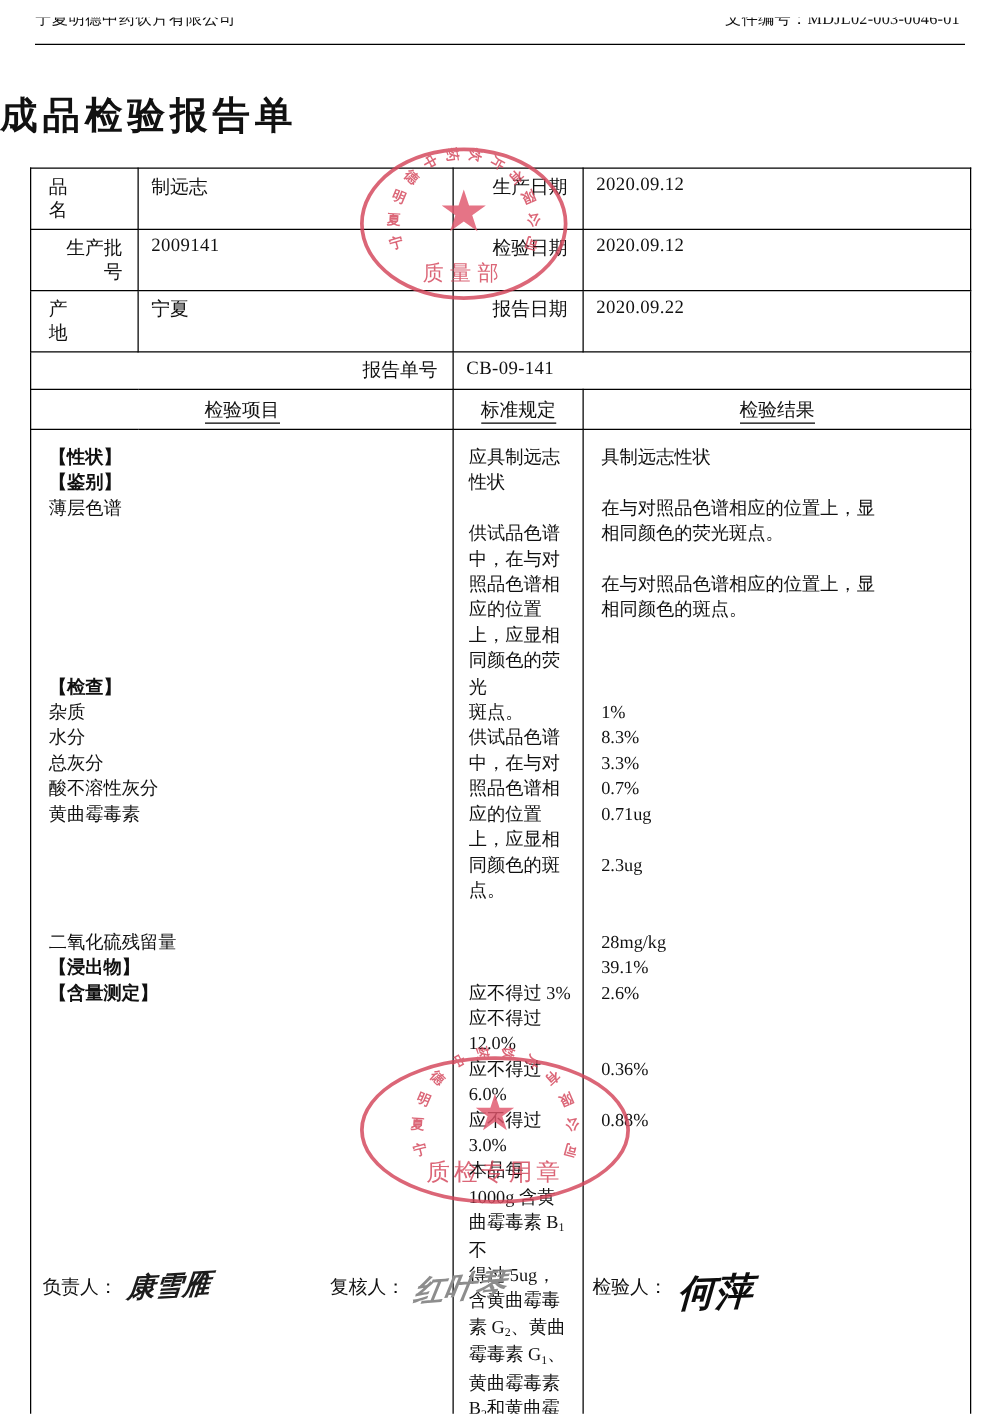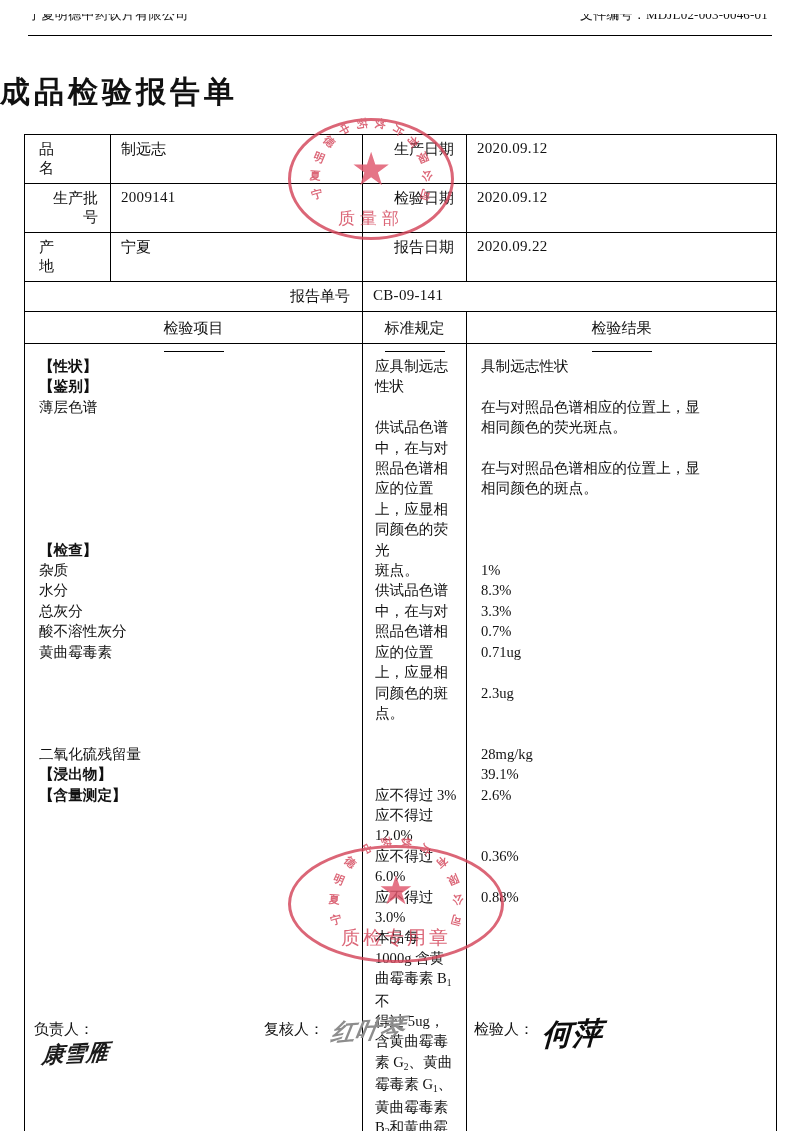--- a/index.html
+++ b/index.html
@@ -78,21 +78,21 @@
   .val.num { font-family: "Liberation Serif", serif; letter-spacing: .3px; }
 
   
   .colhead {
     text-align: center;
     padding: 7px 0 5px;
     font-size: 15px;
   }
   .colhead span {
     border-bottom: 1.2px solid #000;
-    padding-bottom: 15px;
+    padding-bottom: 1px;
   }
 
   
   .body-cell { height: 690px; position: relative; }
   .pane {
     padding: 12px 10px 0 14px;
     font-size: 14.6px;
     line-height: 20.4px;
   }
   .pane.mid { padding-left: 12px; padding-right: 8px; }
@@ -106,21 +106,21 @@
     left: 24px; top: 1014px;
     width: 752px;
     display: flex;
     font-size: 15px;
   }
   .sign {
     display: flex;
     align-items: flex-start;
     position: relative;
   }
-  .sign.s1 { width: 240px; padding-left: 10px; flex-direction: column; }
+  .sign.s1 { width: 240px; padding-left: 10px; }
   .sign.s2 { width: 210px; }
   .sign.s3 { width: 260px; }
   .sig-label { white-space: nowrap; padding-top: 6px; }
   .sig-ink {
     margin-left: 8px;
     font-family: "DejaVu Serif", serif;
     font-style: italic;
     font-weight: bold;
   }
   .sig-ink.a { font-size: 22px; color: #1c1c1c; transform: skewX(-8deg) rotate(-3deg); }

